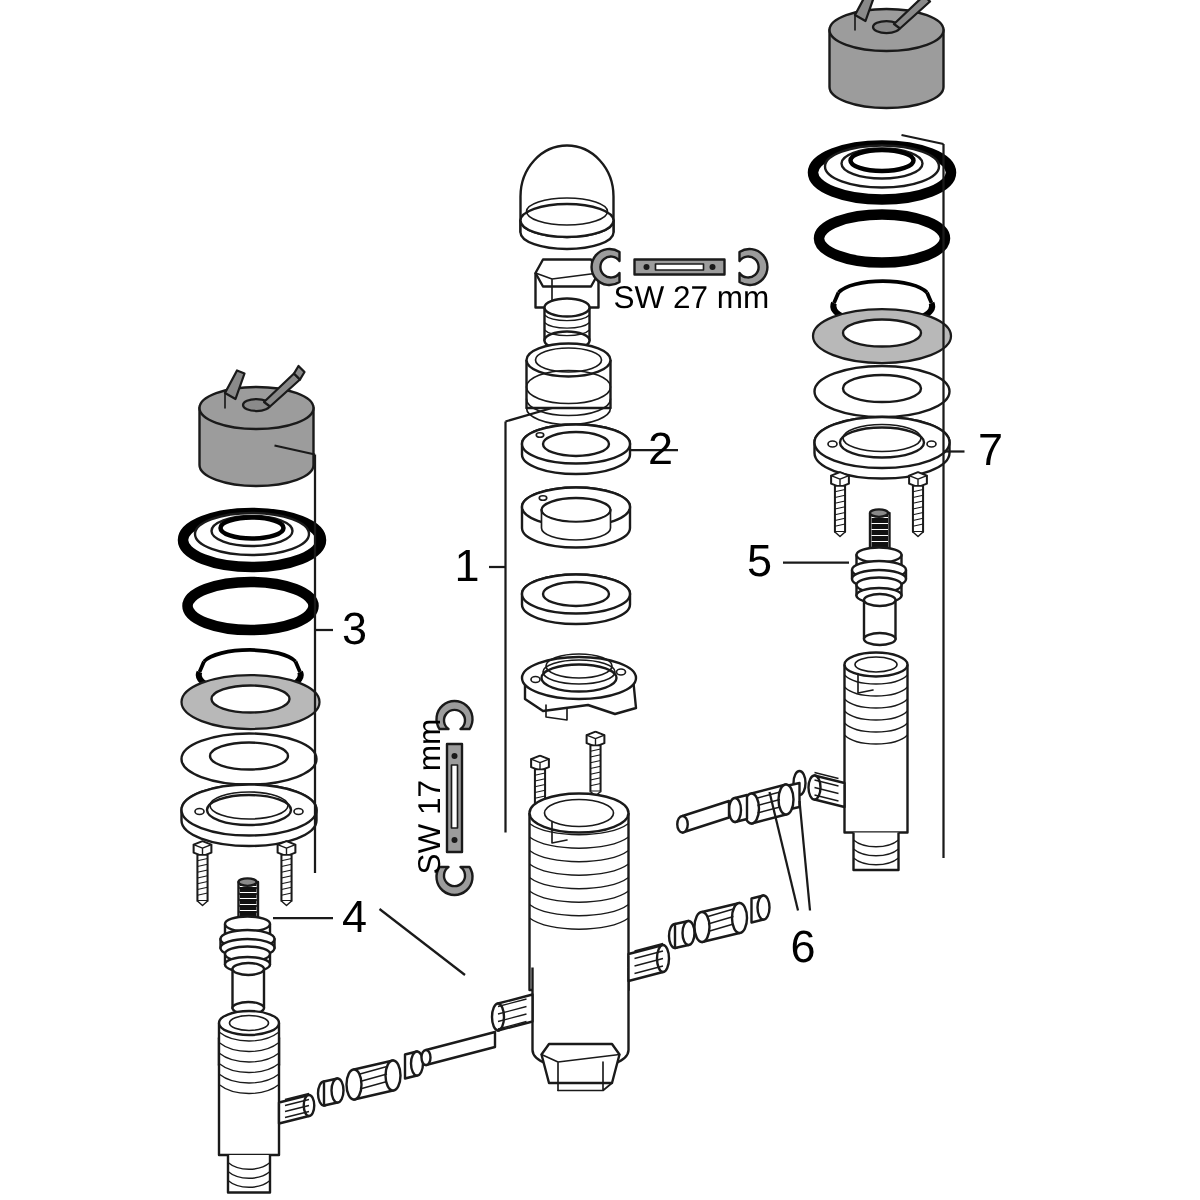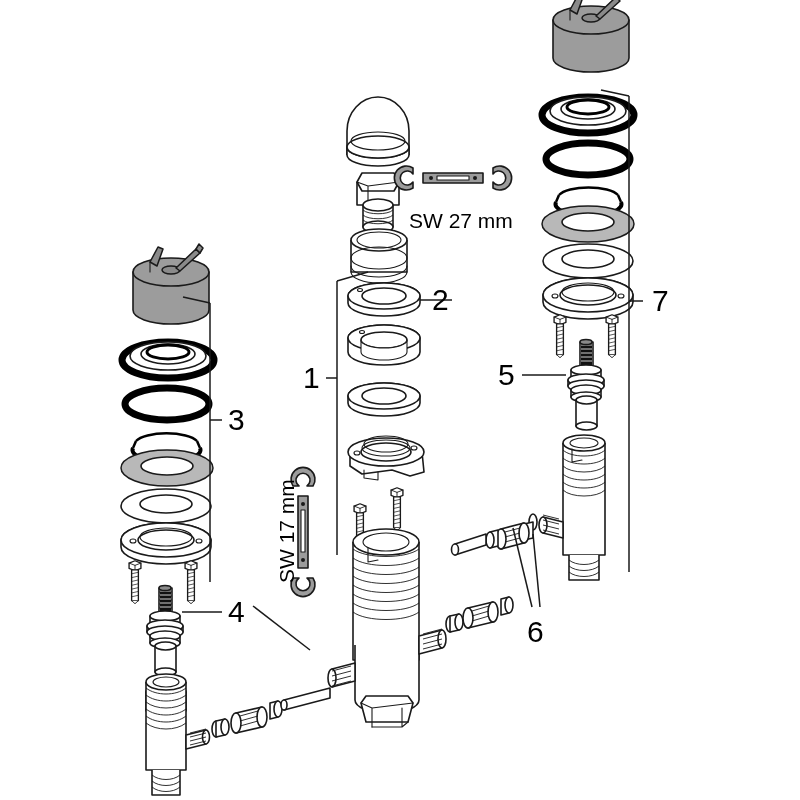--- a/index.html
+++ b/index.html
@@ -458,16 +458,16 @@
 </svg>
 
 <div class="callout" style="left:303px;top:363px;">1</div>
 <div class="callout" style="left:432px;top:285px;">2</div>
 <div class="callout" style="left:228px;top:405px;">3</div>
 <div class="callout" style="left:228px;top:597px;">4</div>
 <div class="callout" style="left:498px;top:360px;">5</div>
 <div class="callout" style="left:527px;top:617px;">6</div>
 <div class="callout" style="left:652px;top:286px;">7</div>
 
-<div class="wrenchlabel" style="left:409px;top:210px;">SW 27 mm</div>
+<div class="wrenchlabel" style="left:409px;top:188px;">SW 27 mm</div>
 <div class="wrenchlabel rot90" style="left:276px;top:583px;">SW 17 mm</div>
 
 </div>
 
 </body></html>

